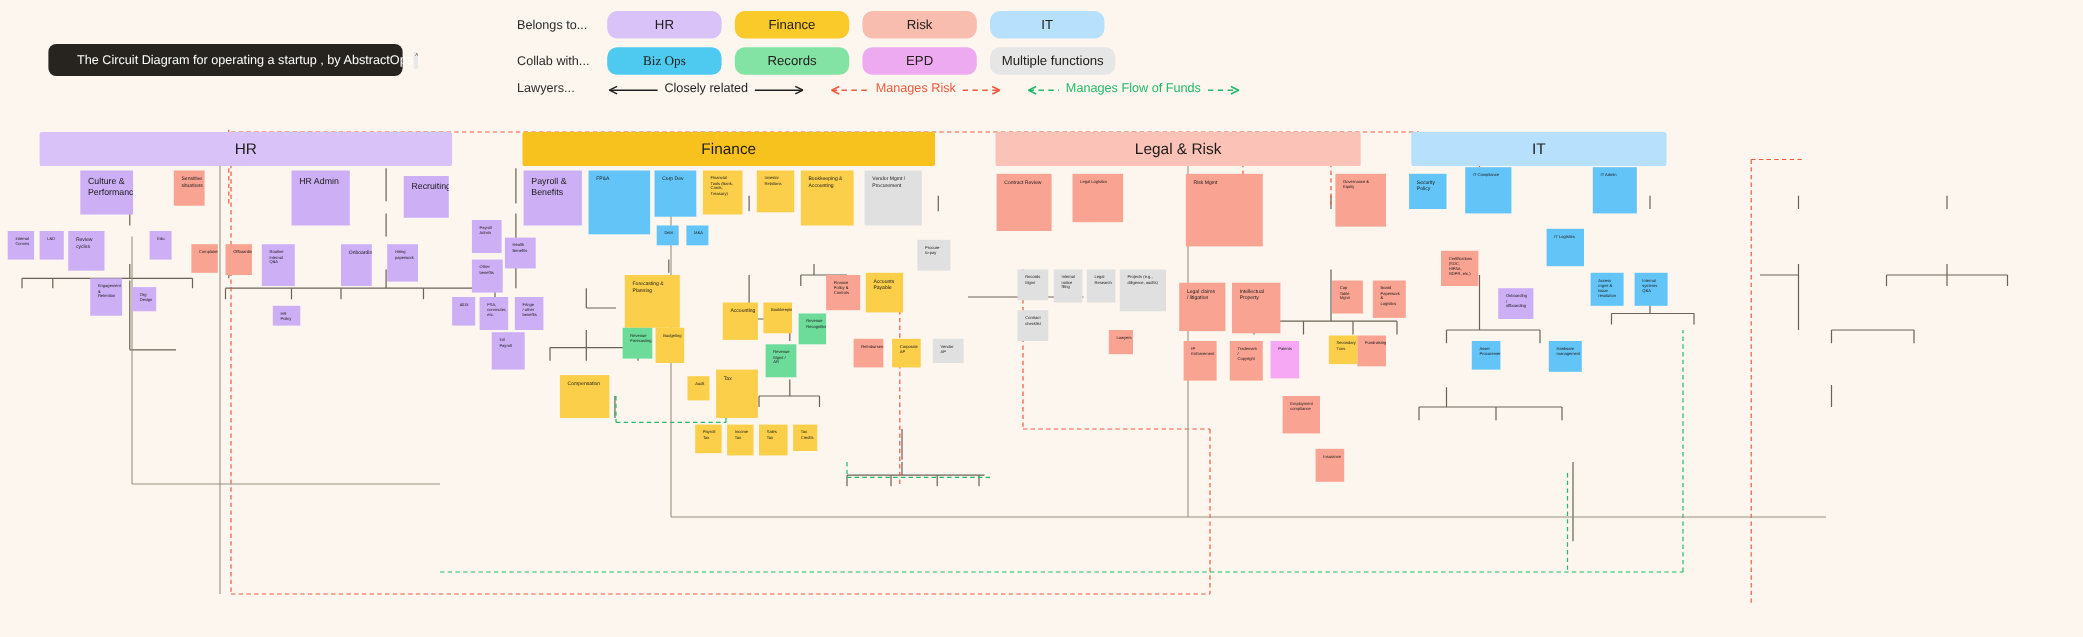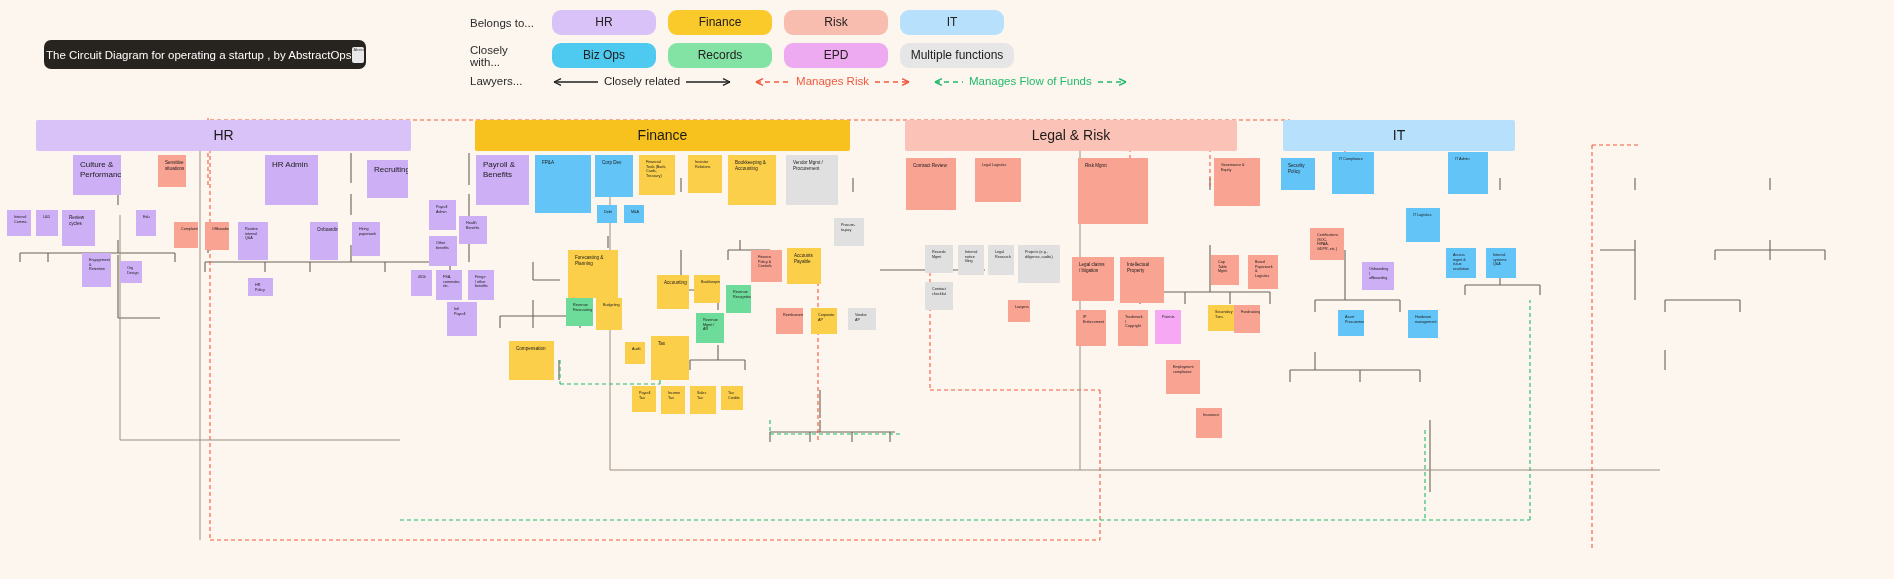--- a/index.html
+++ b/index.html
@@ -15,35 +15,35 @@
   .legend-row{position:absolute;display:flex;align-items:center;}
   .legend-label{font-size:11.5px;color:#2b2b2b;width:68px;text-align:left;margin-right:14px;}
   .pill{
     border-radius:9px;height:25px;line-height:25px;text-align:center;
     font-size:12px;color:#23201e;margin-right:12px;
   }
   .pill.hr{background:#d9c2f7;width:104px;}
   .pill.fin{background:#fac92a;width:104px;}
   .pill.legal{background:#f9bdb0;width:104px;}
   .pill.it{background:#b6e0fb;width:104px;}
-  .pill.bizops{background:#4ec9ef;width:104px;}
+  .pill.bizops{background:#4ec9ef;width:104px;font-family:Liberation Serif, serif;}
   .pill.rev{background:#83e3a4;width:104px;}
   .pill.epd{background:#eeaaf0;width:104px;}
   .pill.multi{background:#e6e6e6;width:114px;}
   .rel-item{display:flex;align-items:flex-end;font-size:11.5px;margin-right:22px;color:#1f1f1f;}
   .rel-item svg{display:block;}
   .rel-item .rt{margin:0 6px;}
   .rel-risk{color:#f05a3c;}
   .rel-fund{color:#21b96a;}
 
   
   #titlebar{
     position:absolute;left:44px;top:40px;width:322px;height:29px;
     background:#27231f;border-radius:7px;display:flex;align-items:center;
-    padding:0 2px;box-sizing:border-box;
+    padding:0 26px;box-sizing:border-box;
   }
   #titlebar .t{color:#fff;font-size:11.5px;flex:1;white-space:nowrap;}
   #titlebar .logo{width:42px;height:16px;background:#e9e9e9;border-radius:2px;
      font-size:4px;color:#444;padding:1px 2px;box-sizing:border-box;line-height:1.2;overflow:hidden;}
 
   
   .node{position:absolute;box-sizing:border-box;padding:5px 7px;overflow:hidden;
         color:#1d1b1a;line-height:1.22;}
   .banner{display:flex;align-items:center;justify-content:center;font-size:14px;padding:0;}
   .n-md{font-size:8px;}
@@ -74,21 +74,21 @@
 
   <div class="legend-row" style="left:470px;top:10px;">
     <div class="legend-label">Belongs to...</div>
     <div class="pill hr">HR</div>
     <div class="pill fin">Finance</div>
     <div class="pill legal">Risk</div>
     <div class="pill it">IT</div>
   </div>
 
   <div class="legend-row" style="left:470px;top:43px;">
-    <div class="legend-label">Closely with...</div>
+    <div class="legend-label">Collab with...</div>
     <div class="pill bizops">Biz Ops</div>
     <div class="pill rev">Records</div>
     <div class="pill epd">EPD</div>
     <div class="pill multi">Multiple functions</div>
   </div>
 
   <div class="legend-row" style="left:470px;top:75px;">
     <div class="legend-label">Lawyers...</div>
     <div class="rel-item">
       <span>

